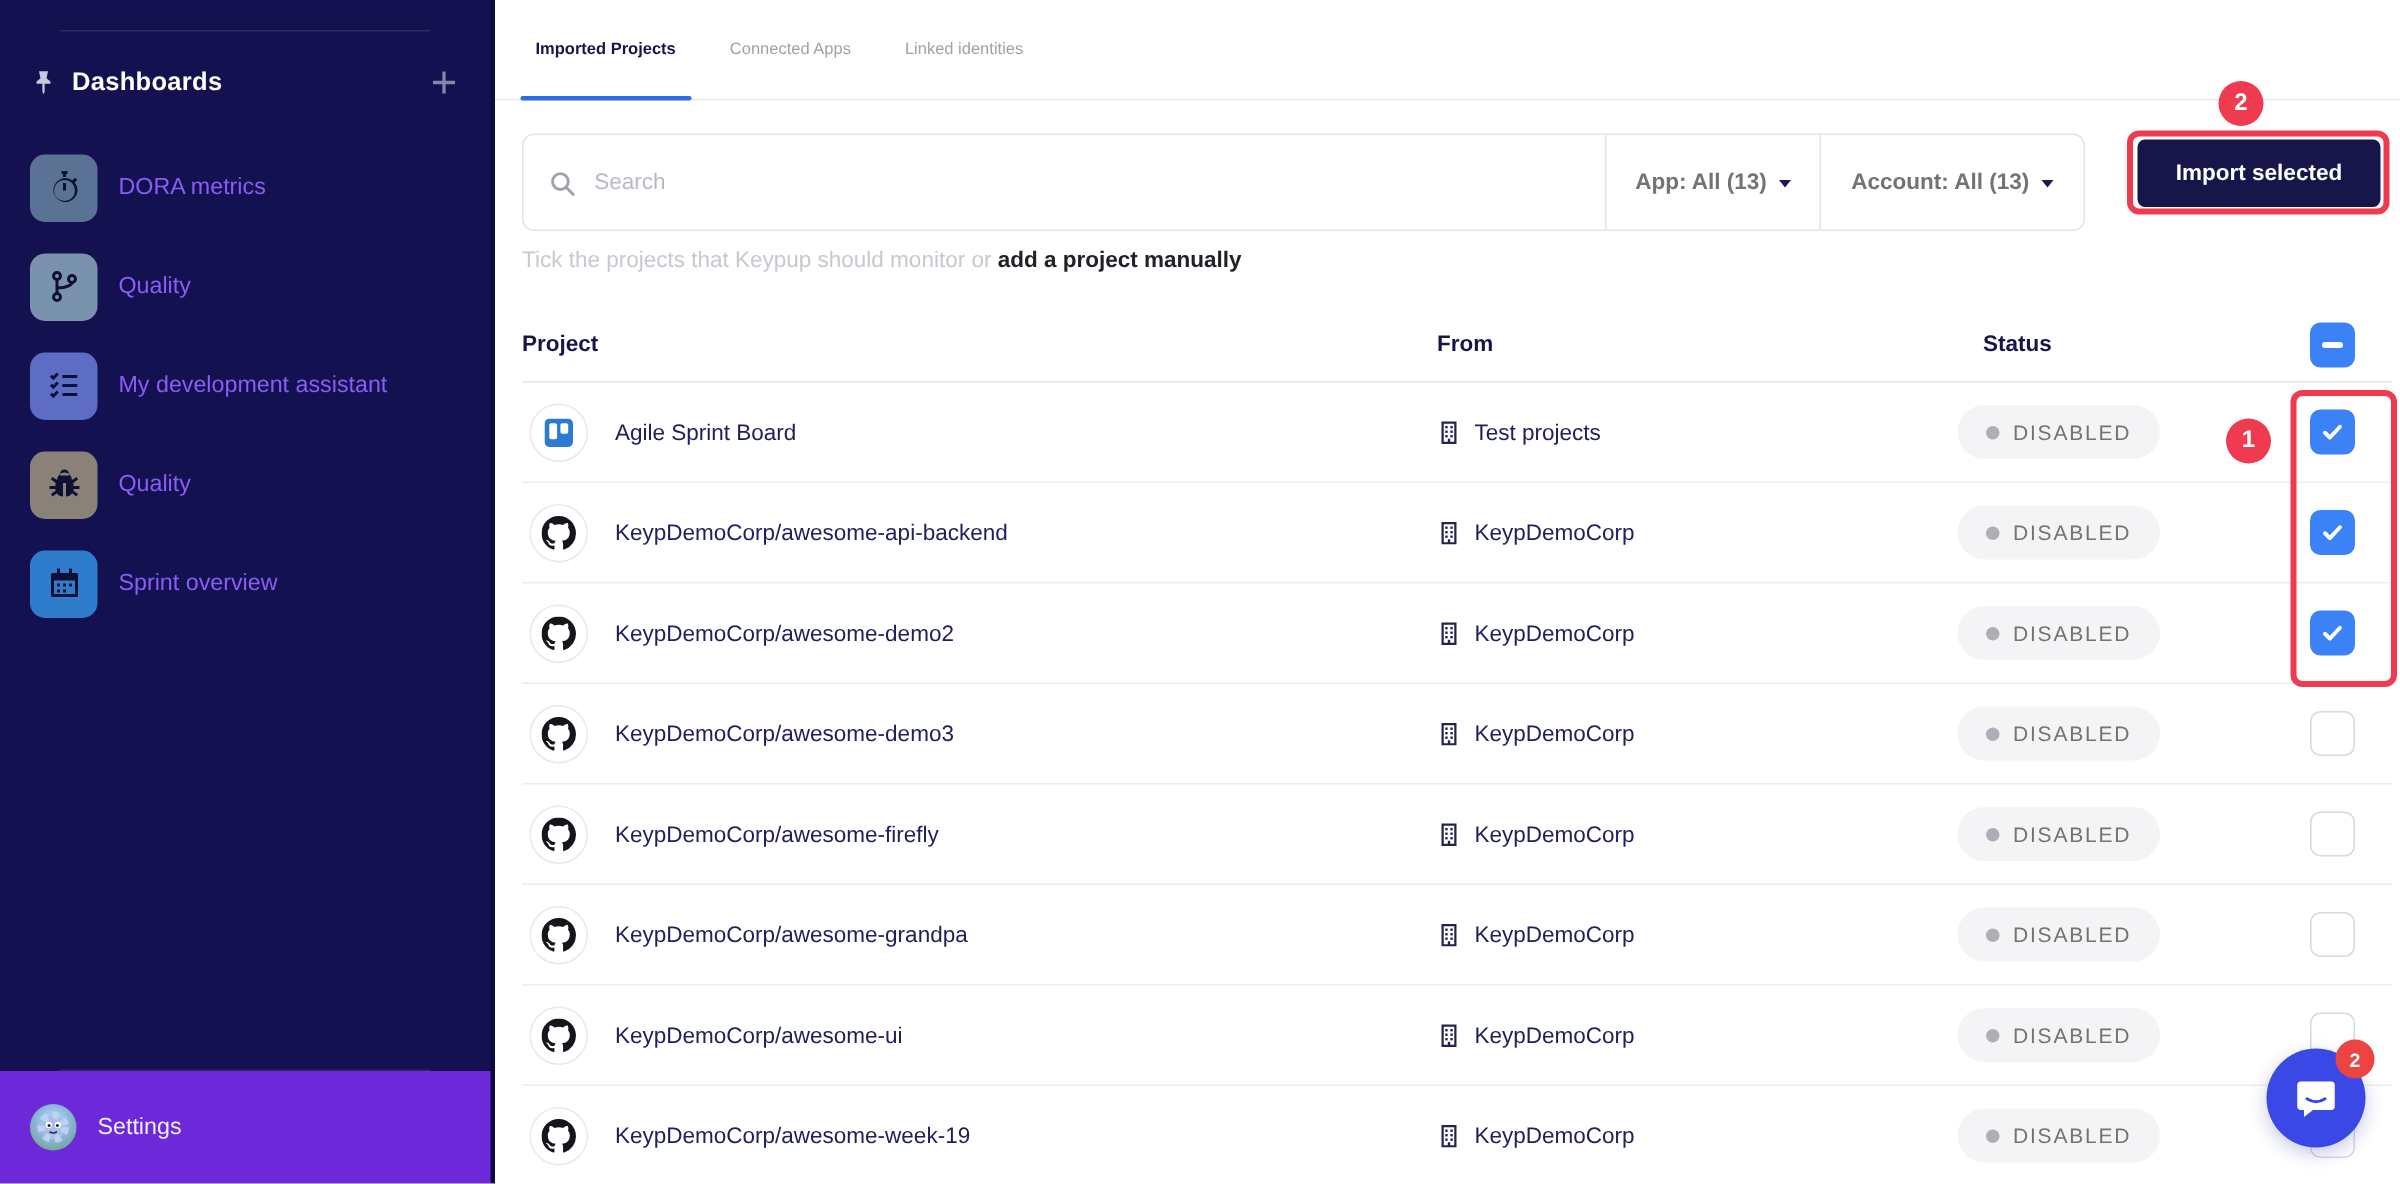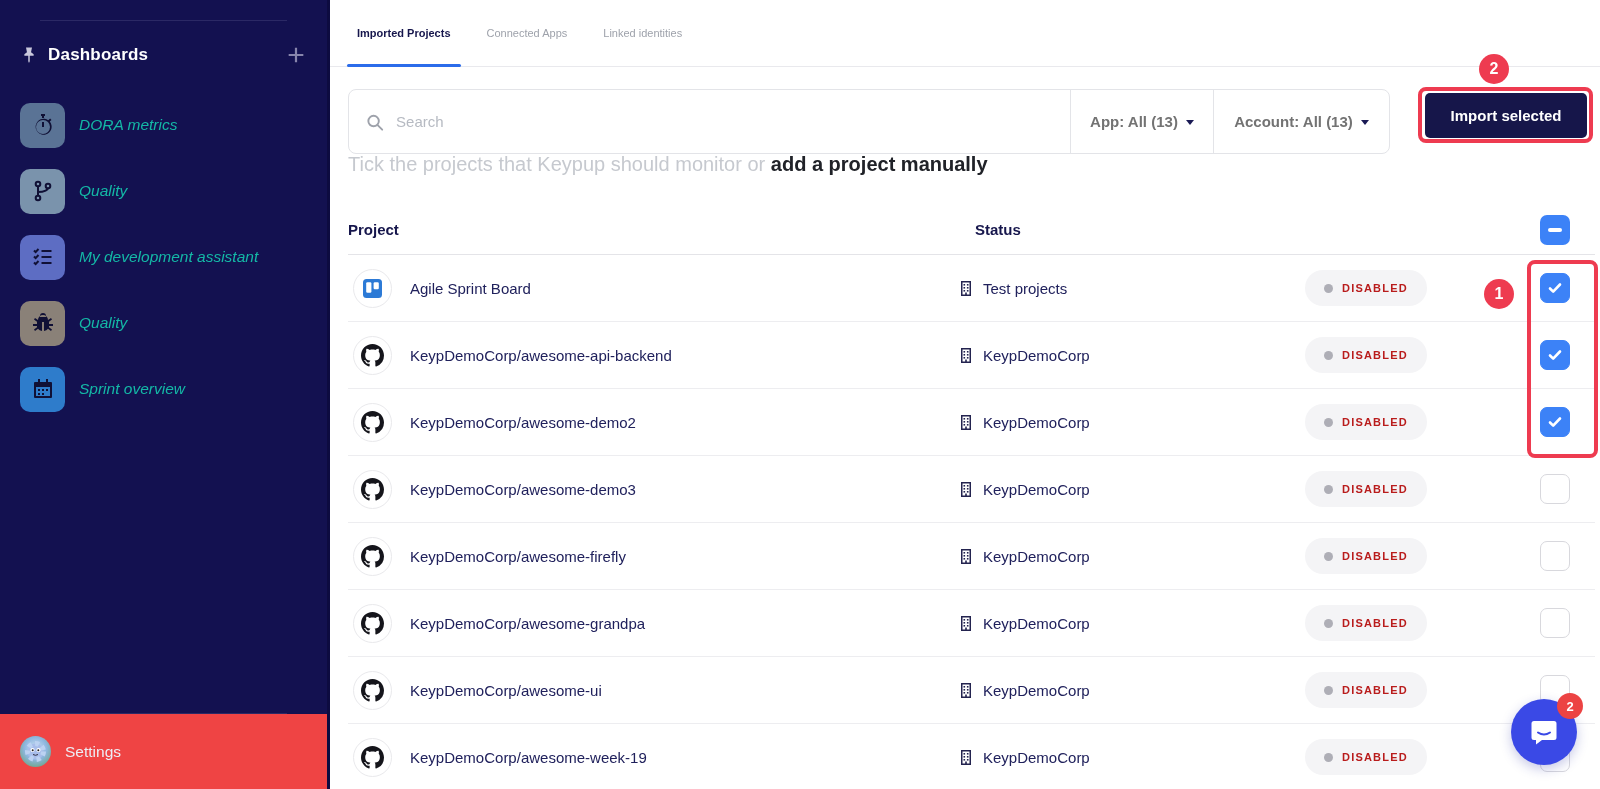--- a/index.html
+++ b/index.html
@@ -15,23 +15,23 @@
   .sb-plus { width:22px; height:22px; cursor:pointer; }
   .sb-nav { position:absolute; left:0; right:0; top:92px; }
   .sb-item { display:flex; align-items:center; height:66px; padding:0 20px; cursor:pointer; }
   .tile { width:45px; height:45px; border-radius:10px; display:flex; align-items:center; justify-content:center; margin-right:14px; flex:0 0 auto; }
   .tile svg { display:none; width:24px; height:24px; }
   .tile[data-icon="stopwatch-icon"] .i-stopwatch { display:block; }
   .tile[data-icon="git-branch-icon"] .i-branch { display:block; }
   .tile[data-icon="checklist-icon"] .i-checklist { display:block; }
   .tile[data-icon="bug-icon"] .i-bug { display:block; }
   .tile[data-icon="calendar-icon"] .i-calendar { display:block; }
-  .sb-item-label { color:#14b8a6; font-size:15.5px;font-style:italic; }
+  .sb-item-label { color:#8b5cf6; font-size:15.5px; }
   .sb-footer-divider { position:absolute; left:40px; right:40px; top:713px; height:1px; background:#2b2965; }
-  .sb-footer { position:absolute; left:0; right:0; top:714px; bottom:0; background:#ef4444; display:flex; align-items:center; padding:16px 20px; cursor:pointer; }
+  .sb-footer { position:absolute; left:0; right:0; top:714px; bottom:0; background:#6d28d9; display:flex; align-items:center; padding:16px 20px; cursor:pointer; }
   .gear-avatar { width:31px; height:31px; border-radius:50%; background:radial-gradient(circle at 50% 40%, #cfe3f2 0%, #8fb7e0 45%, #5f9c5f 100%); margin-right:14px; position:relative; display:flex; align-items:center; justify-content:center; flex:0 0 auto; }
   .sb-footer-label { color:#ededf4; font-size:15.5px; }
 
   
   .tabsbar { position:absolute; left:330px; right:0; top:0; height:67px; border-bottom:1px solid #e9e9ed; display:flex; align-items:center; padding-left:17px; gap:16px; background:#fff; }
   .tab { font-size:11px; color:#9ea2ab; padding:0 10px; height:66px; display:flex; align-items:center; cursor:pointer; position:relative; }
   .tab.active { color:#16164c; font-weight:700; }
   .tab.active::after { content:""; position:absolute; left:0; right:0; bottom:-1px; height:3px; border-radius:2px; background:#2b6cea; }
 
   
@@ -42,21 +42,21 @@
   .seg-filter { display:flex; align-items:center; justify-content:center; gap:8px; border-left:1px solid #e3e4e8; font-size:15px; font-weight:700; color:#737373; cursor:pointer; }
   .seg-app { width:143px; } .seg-account { width:176px; } .seg-status { width:167px; }
   .caret-down-icon { width:0; height:0; border-left:4.5px solid transparent; border-right:4.5px solid transparent; border-top:5.5px solid #1a1a55; margin-top:2px; }
 
   .import-annotation-box { position:absolute; left:1418px; top:87px; width:175px; height:56px; border:4px solid #ee3b50; border-radius:8px; }
   .import-button { position:absolute; left:1425px; top:93px; width:162px; height:45px; background:#16164a; color:#ffffff; font-size:15px; font-weight:700; border:none; border-radius:5px; cursor:pointer; font-family:"Liberation Sans", sans-serif; }
   .step-badge { position:absolute; width:30px; height:30px; border-radius:50%; background:#ee3b50; color:#fff; font-size:16px; font-weight:700; display:flex; align-items:center; justify-content:center; }
   .badge-2 { left:1479px; top:54px; }
   .badge-1 { left:1484px; top:279px; }
 
-  .hint { position:absolute; left:348px; top:153px; font-size:20px; color:#c6c9cf; }
+  .hint { position:absolute; left:348px; top:165px; font-size:15px; color:#c6c9cf; }
   .hint .hint-link { color:#202228; font-weight:700; cursor:pointer; }
 
   
   .table { position:absolute; left:348px; right:5px; top:205px; }
   .thead { height:50px; display:flex; align-items:center; border-bottom:1px solid #e4e4e8; }
   .th { font-size:15px; font-weight:700; color:#16164c; }
   .th-project { width:610px; }
   .th-from { width:347px; }
   .th-status { width:132px; padding-left:17px; }
   .th-spacer { flex:1; }
@@ -64,21 +64,21 @@
   .c-project { width:610px; display:flex; align-items:center; gap:18px; padding-left:5px; }
   .app-circle { width:39px; height:39px; border-radius:50%; border:1px solid #e9e9ec; background:#fff; display:flex; align-items:center; justify-content:center; flex:0 0 auto; }
   .app-circle svg { display:none; }
   .trow[data-app="trello"] .i-trello { display:block; }
   .trow[data-app="github"] .i-github { display:block; }
   .proj-name { font-size:15px; color:#20215c; font-weight:500; }
   .c-from { width:347px; display:flex; align-items:center; gap:9px; font-size:15px; color:#20215c; font-weight:500; }
   .c-status { width:132px; }
   .status-pill { height:36px; border-radius:18px; background:#f4f4f6; display:inline-flex; align-items:center; gap:9px; padding:0 19px; }
   .status-dot { width:9px; height:9px; border-radius:50%; background:#aeaeb6; }
-  .status-text { font-size:11px; letter-spacing:1.2px; color:#b91c1c; font-weight:700; }
+  .status-text { font-size:14px; letter-spacing:1.2px; color:#737373; font-weight:400; }
   .c-spacer { flex:1; }
   .checkbox { width:30px; height:30px; border-radius:7px; border:1.5px solid #d8d8dd; background:#fff; margin-right:25px; cursor:pointer; display:flex; align-items:center; justify-content:center; flex:0 0 auto; }
   .checkbox svg { display:none; }
   .checkbox.checked { background:#3c82f7; border-color:#3c82f7; }
   .checkbox.checked svg { display:block; }
   .selectall { width:30px; height:30px; border-radius:7px; background:#3c82f7; margin-right:25px; display:flex; align-items:center; justify-content:center; cursor:pointer; }
   .minus-bar { width:14px; height:4px; border-radius:2px; background:#fff; }
 
   .rows-annotation-box { position:absolute; left:1527px; top:260px; width:71px; height:198px; border:4px solid #ee3b50; border-radius:8px; }
 
@@ -211,20 +211,21 @@
 <div class="step-badge badge-2">2</div>
 
 <div class="hint">
   <span>Tick the projects that Keypup should monitor or</span>
   <span class="hint-link">add a project manually</span>
 </div>
 
 <div class="table">
   <div class="thead">
     <div class="th th-project">Project</div>
+    <div class="th th-from">From</div>
     <div class="th th-status">Status</div>
     <div class="th-spacer"></div>
     <div class="selectall">
         <span class="minus-bar"></span>
       </div>
   </div>
   <div id="rows">
   <div class="trow" data-app="trello">
     <div class="c-project">
       <span class="app-circle">

